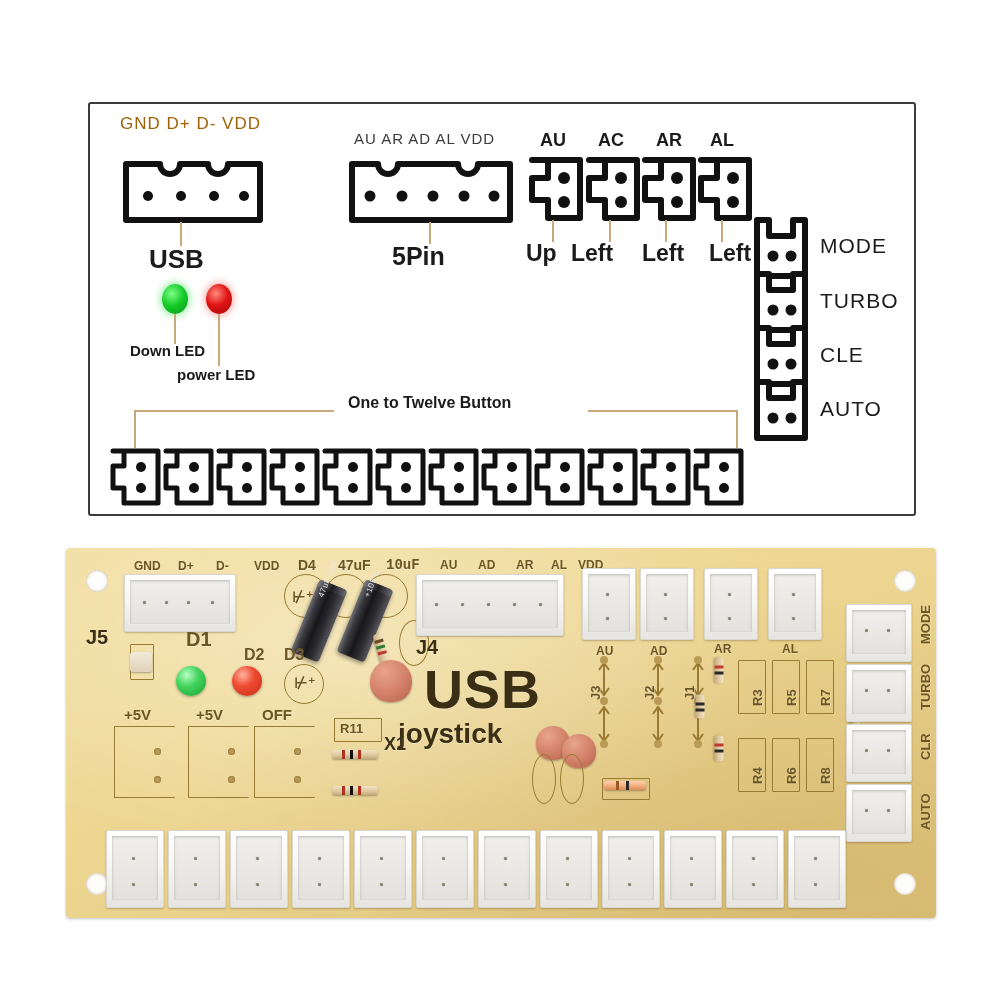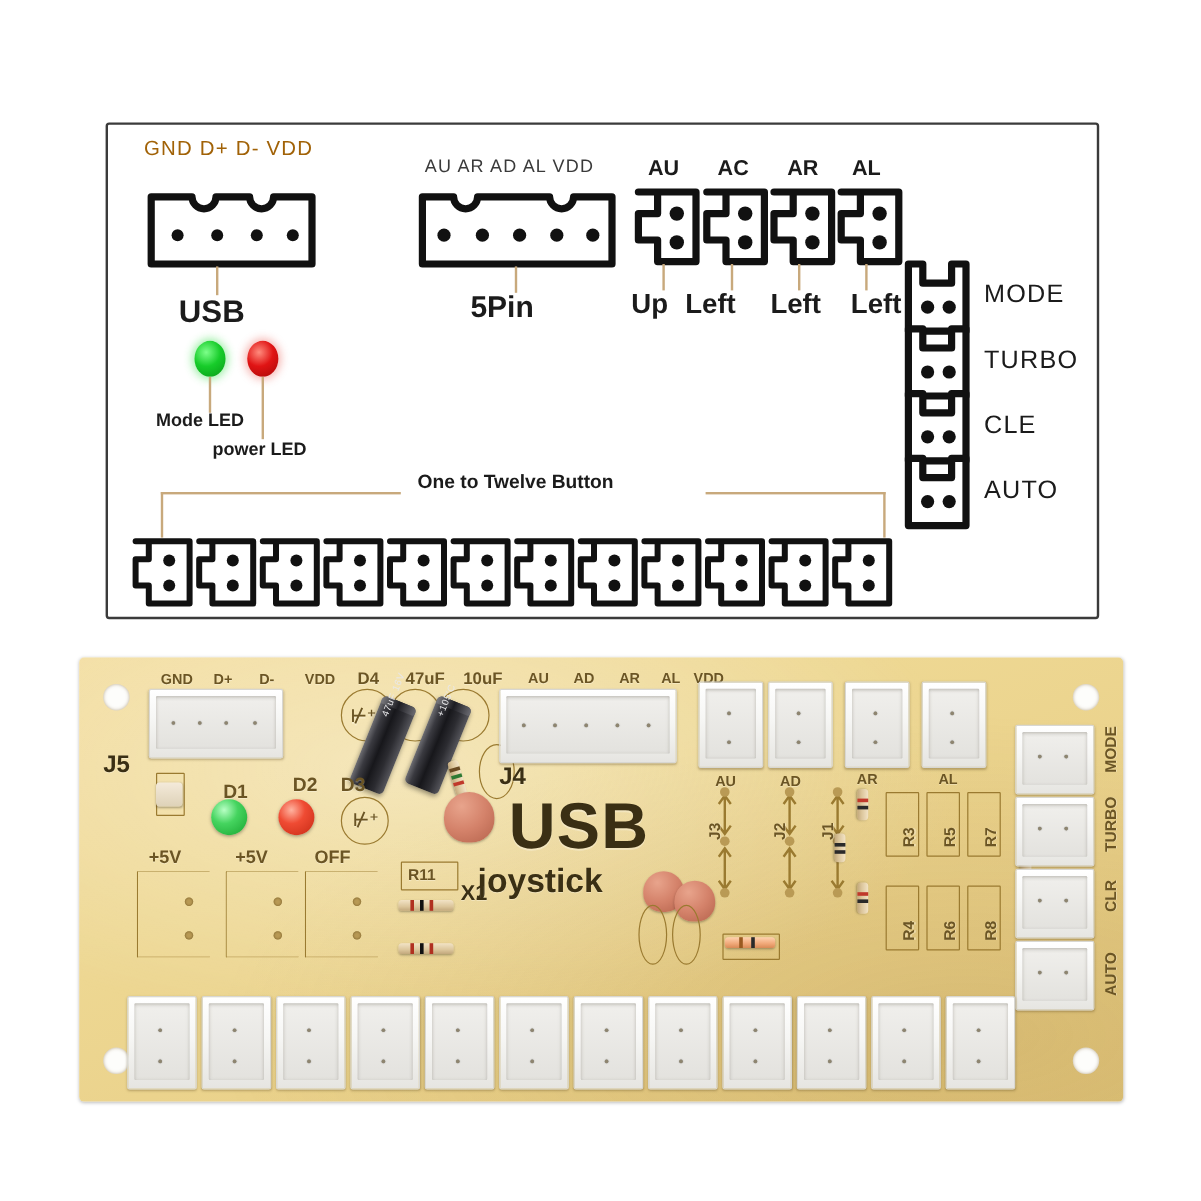--- a/index.html
+++ b/index.html
@@ -119,21 +119,21 @@
       <circle cx="122" cy="42" r="5" fill="#111"></circle>
     </svg>
   </div>
   <div class="leadline" style="left:90px;top:118px;height:24px;"></div>
   <div class="lbl" style="left:59px;top:140px;font-size:26px;font-weight:bold;">USB</div>
 
   <div class="led green" style="left:72px;top:180px;width:26px;height:30px;"></div>
   <div class="led red" style="left:116px;top:180px;width:26px;height:30px;"></div>
   <div class="leadline" style="left:84px;top:210px;height:30px;"></div>
   <div class="leadline" style="left:128px;top:210px;height:52px;"></div>
-  <div class="lbl" style="left:40px;top:238px;font-size:15px;font-weight:bold;">Mode LED</div>
+  <div class="lbl" style="left:40px;top:238px;font-size:15px;font-weight:bold;">Down LED</div>
   <div class="lbl" style="left:87px;top:262px;font-size:15px;font-weight:bold;">power LED</div>
 
   <div class="lbl" style="left:264px;top:26px;font-size:15px;letter-spacing:1px;color:#3a3a3a;">AU AR AD AL VDD</div>
   <div class="conn" style="left:258px;top:50px;">
     <svg width="166" height="70" viewBox="0 0 166 70">
       <path d="M4 10 H30 a10 10 0 0 0 20 0 H110 a10 10 0 0 0 20 0 H162 V66 H4 Z" fill="#ffffff" stroke="#111111" stroke-width="6" stroke-linejoin="round"></path>
       <circle cx="22" cy="42" r="5.5" fill="#111"></circle>
       <circle cx="54" cy="42" r="5.5" fill="#111"></circle>
       <circle cx="85" cy="42" r="5.5" fill="#111"></circle>
       <circle cx="116" cy="42" r="5.5" fill="#111"></circle>
@@ -282,21 +282,21 @@
   <div class="hole" style="left:20px;top:325px;"></div>
   <div class="hole" style="left:828px;top:325px;"></div>
 
   <div class="silk" style="left:68px;top:11px;font-size:12px;">GND</div>
   <div class="silk" style="left:112px;top:11px;font-size:12px;">D+</div>
   <div class="silk" style="left:150px;top:11px;font-size:12px;">D-</div>
   <div class="silk" style="left:188px;top:11px;font-size:12px;">VDD</div>
 
   <div class="silk" style="left:232px;top:9px;font-size:14px;">D4</div>
   <div class="silk" style="left:272px;top:9px;font-size:14px;">47uF</div>
-  <div class="silk" style="left:320px;top:9px;font-size:14px;">10uF</div>
+  <div class="silk" style="left:320px;top:9px;font-size:14px;font-family:Liberation Mono, monospace;">10uF</div>
 
   <div class="silk" style="left:374px;top:10px;font-size:12px;">AU</div>
   <div class="silk" style="left:412px;top:10px;font-size:12px;">AD</div>
   <div class="silk" style="left:450px;top:10px;font-size:12px;">AR</div>
   <div class="silk" style="left:485px;top:10px;font-size:12px;">AL</div>
   <div class="silk" style="left:512px;top:10px;font-size:12px;">VDD</div>
 
   <div class="jst" style="left:58px;top:26px;width:110px;height:56px;">
     <div class="cav"></div>
     <div class="pin" style="left:18px;top:26px;"></div>
@@ -334,21 +334,21 @@
     <div class="pin" style="left:44px;top:28px;"></div>
     <div class="pin" style="left:70px;top:28px;"></div>
     <div class="pin" style="left:96px;top:28px;"></div>
     <div class="pin" style="left:122px;top:28px;"></div>
   </div>
   <div class="silk big" style="left:350px;top:88px;font-size:20px;">J4</div>
 
   <div class="silk big" style="left:358px;top:110px;font-size:54px;font-weight:bold;letter-spacing:1px;">USB</div>
   <div class="silk big" style="left:332px;top:170px;font-size:28px;font-weight:bold;">joystick</div>
 
-  <div class="silk" style="left:120px;top:80px;font-size:16px;margin-top:24px;">D1</div>
+  <div class="silk" style="left:120px;top:80px;font-size:20px;">D1</div>
   <div class="silk" style="left:178px;top:98px;font-size:16px;">D2</div>
   <div class="silk" style="left:218px;top:98px;font-size:16px;">D3</div>
 
   <div class="fp" style="left:64px;top:96px;width:22px;height:34px;"></div>
   <div class="res" style="left:64px;top:104px;width:22px;height:20px;border-radius:3px;
        background:linear-gradient(180deg,#f4eada,#ded2b8);"></div>
 
   <div class="bled g" style="left:110px;top:118px;"></div>
   <div class="bled r" style="left:166px;top:118px;"></div>
   <div class="fp" style="left:218px;top:116px;width:38px;height:38px;border-radius:50%;"></div>

